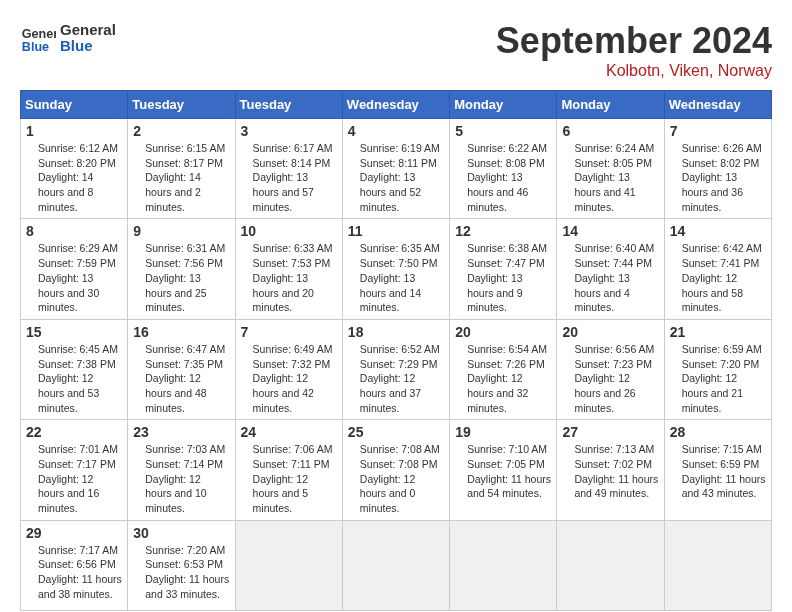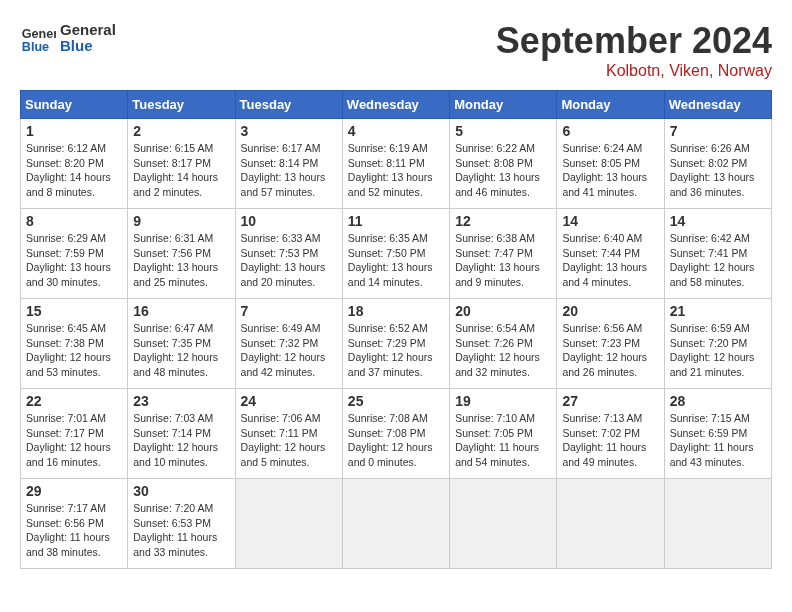--- a/index.html
+++ b/index.html
@@ -61,20 +61,21 @@
       font-size: 14px;
       font-weight: bold;
       color: #333;
       display: block;
       margin-bottom: 2px;
     }
     .day-info {
       font-size: 10.5px;
       color: #333;
       line-height: 1.4;
+      margin-left: 12px;
     }
     .empty-cell {
       background: #f5f5f5;
     }
     tbody tr:nth-child(odd) td { background: #fff; }
     tbody tr td.empty-cell { background: #f0f0f0; }
   </style>
 </head>
 <body>
 

